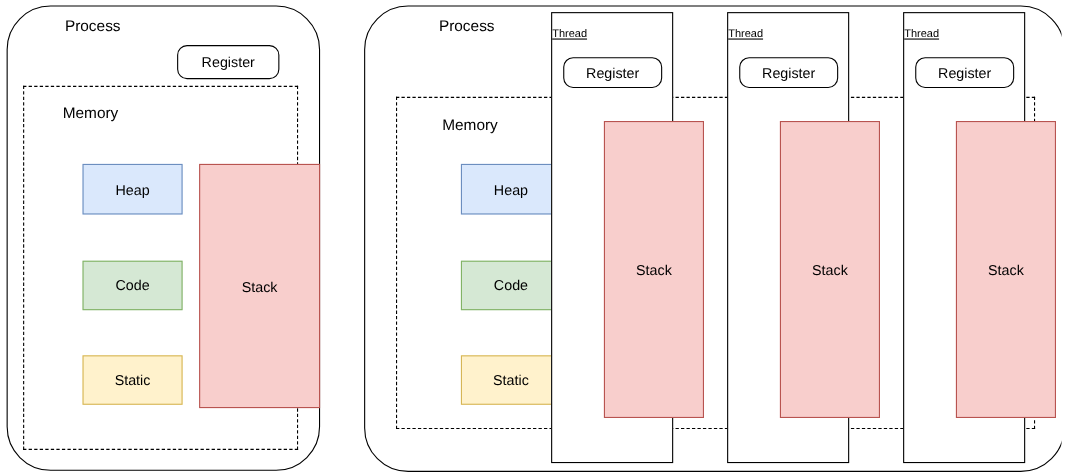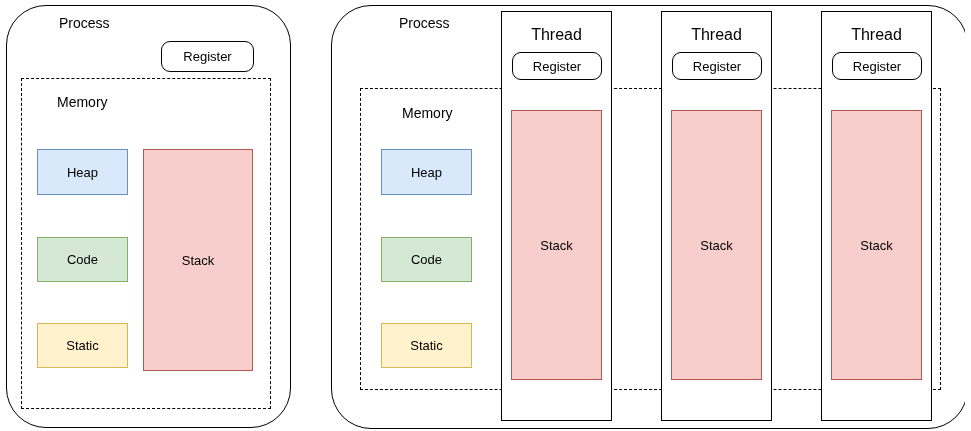--- a/index.html
+++ b/index.html
@@ -30,38 +30,39 @@
   }
   .thread {
     border: 1.5px solid #000000;
     background: #ffffff;
   }
   .thread-label {
     position: absolute;
     top: 14px;
     left: 0;
     width: 100%;
-    text-align: center;
-    font-size: 16px;
+    font-size: 10px;
+    text-decoration: underline;
   }
   .register {
     border: 1.5px solid #000000;
     border-radius: 9px;
     background: #ffffff;
     display: flex;
     align-items: center;
     justify-content: center;
     font-size: 13px;
   }
   .cell {
     border: 1px solid;
     display: flex;
     align-items: center;
     justify-content: center;
     font-size: 13px;
+    margin-left: 38px;
   }
 </style>
 </head>
 <body>
 
 <div class="canvas">
 
   <div class="abs process" style="left:6px; top:5px; width:285px; height:423px;">
     <span class="big-label" style="left:52px; top:9px;">Process</span>
 

